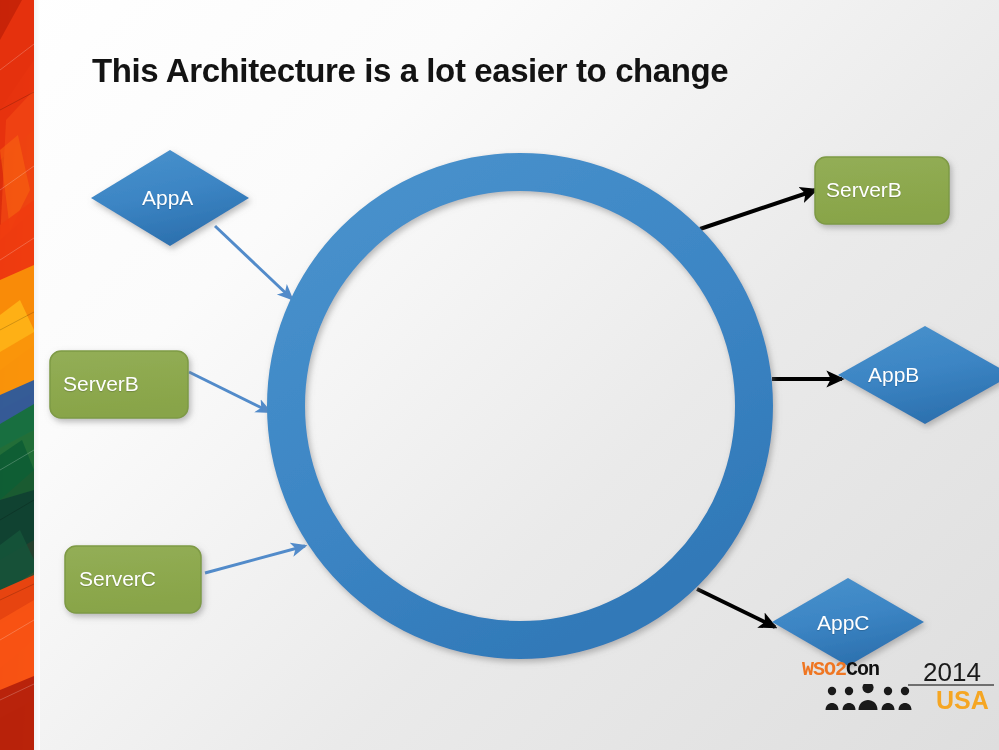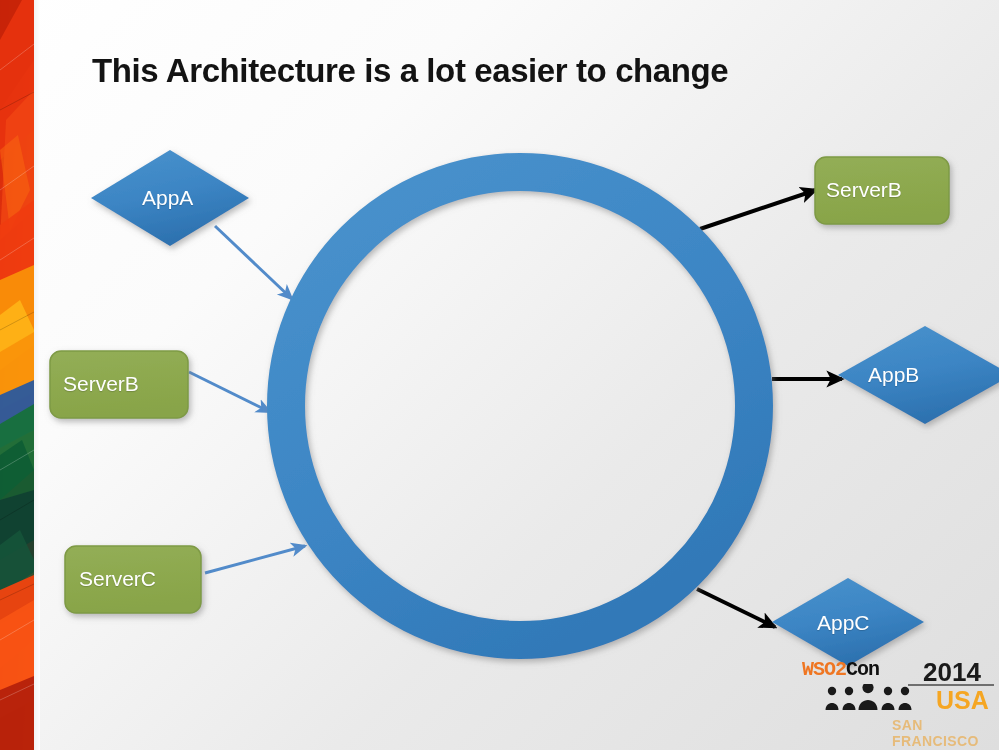--- a/index.html
+++ b/index.html
@@ -87,21 +87,21 @@
     font-family: Liberation Mono, monospace;
     margin-left: 14px;
   }
   .logo-wso2 { color: #ef7622; }
   .logo-con  { color: #111111; }
   .logo-year {
     position: absolute;
     left: 135px;
     top: -1px;
     font-size: 26px;
-    font-weight: bold;
+    font-weight: normal;
     color: #1a1a1a;
     font-family: "Liberation Sans", sans-serif;
   }
   .logo-usa {
     position: absolute;
     left: 148px;
     top: 28px;
     font-size: 25px;
     font-weight: bold;
     color: #f5a623;
@@ -256,21 +256,20 @@
   <div class="node-label" style="left:868px; top:363px;">AppB</div>
   <div class="node-label" style="left:817px; top:611px;">AppC</div>
 
   <div class="logo">
     <div class="logo-row1">
       <span class="logo-wso2">WSO2</span><span class="logo-con">Con</span>
     </div>
     <div class="logo-rule"></div>
     <div class="logo-year">2014</div>
     <div class="logo-usa">USA</div>
-    <div class="logo-city">SAN FRANCISCO</div>
     <div class="logo-people">
       <svg width="88" height="26" viewBox="0 0 88 26" xmlns="http://www.w3.org/2000/svg">
         <g fill="#1a1a1a">
           <circle cx="8" cy="7" r="4.2"></circle>
           <path d="M1.5 26 C1.5 16.5 14.5 16.5 14.5 26 Z"></path>
           <circle cx="25" cy="7" r="4.2"></circle>
           <path d="M18.5 26 C18.5 16.5 31.5 16.5 31.5 26 Z"></path>
           <circle cx="44" cy="3.6" r="5.6"></circle>
           <path d="M34.5 26 C34.5 12.5 53.5 12.5 53.5 26 Z"></path>
           <circle cx="64" cy="7" r="4.2"></circle>

